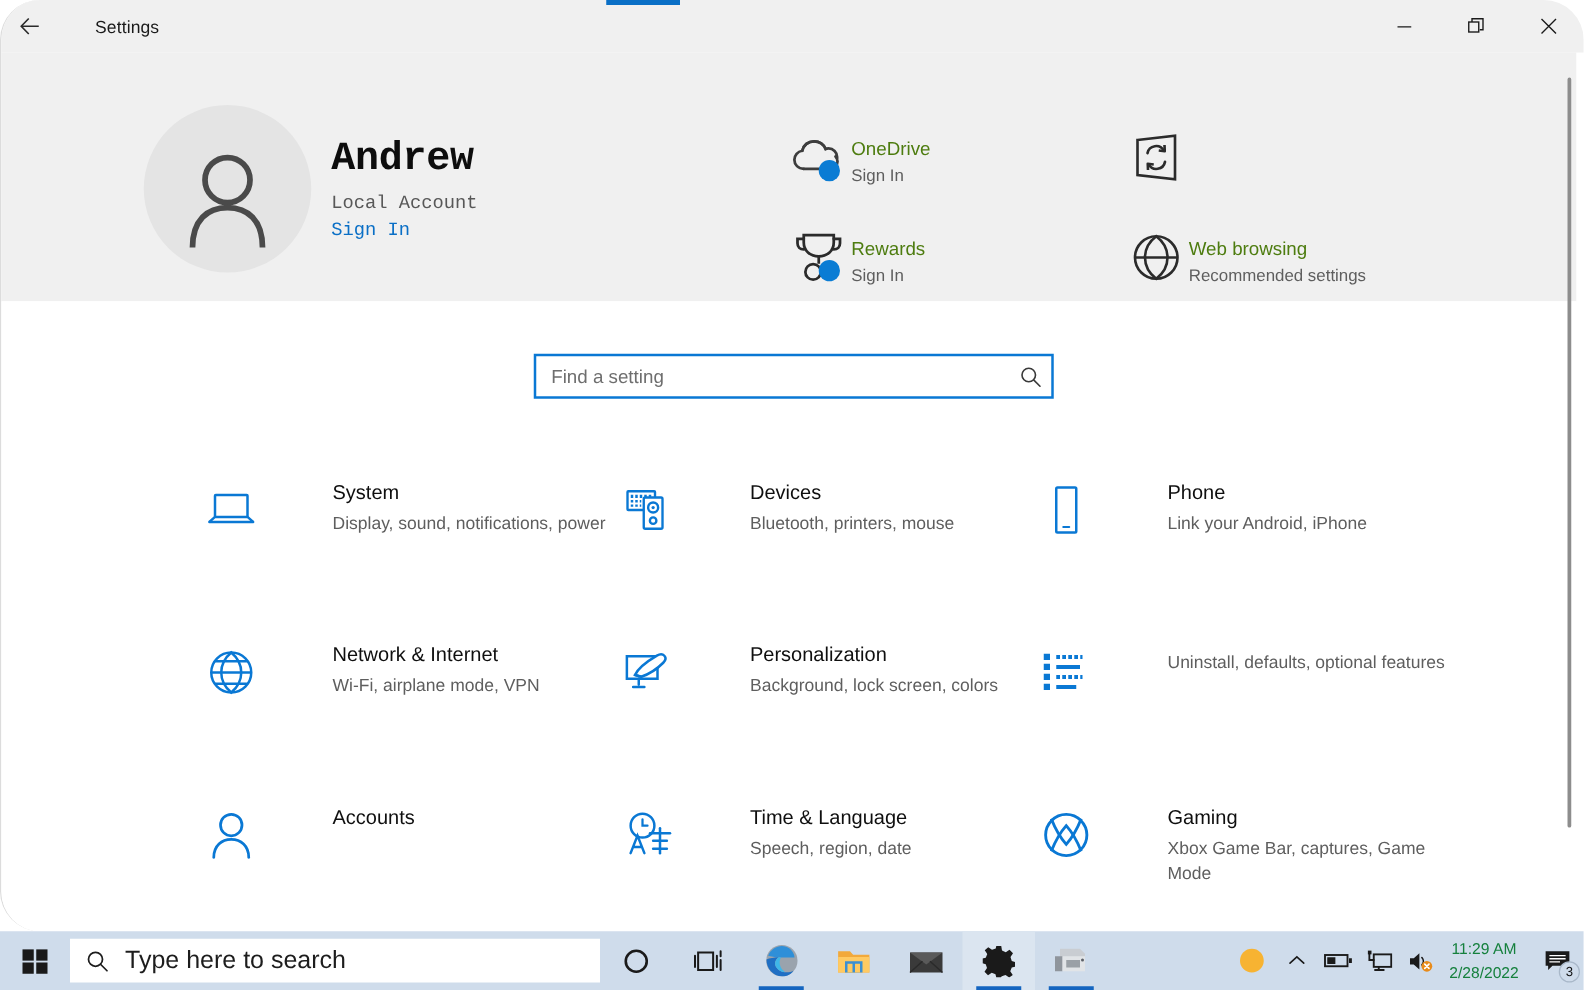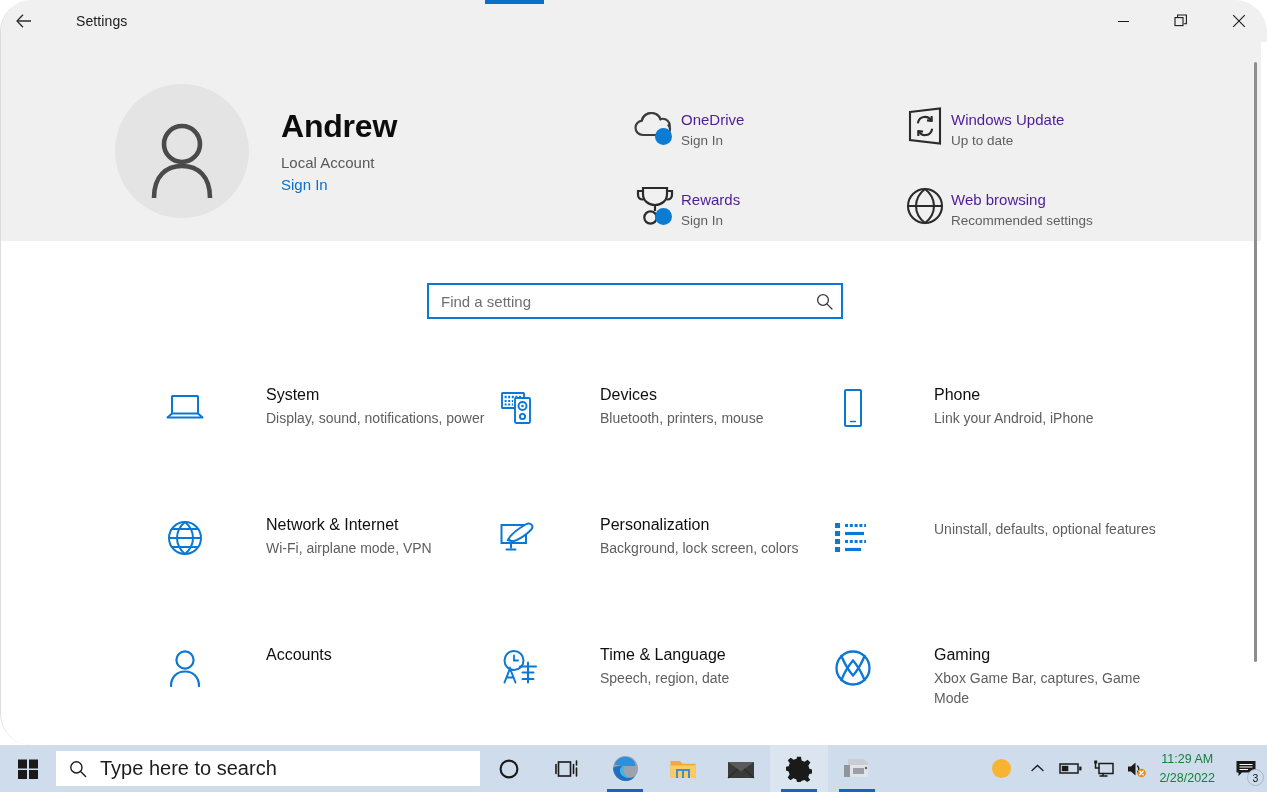--- a/index.html
+++ b/index.html
@@ -78,21 +78,21 @@
     position: absolute; left: 114px; top: 42px;
     display: flex; align-items: center;
   }
   .avatar {
     width: 134px; height: 134px; border-radius: 50%;
     background: #e4e4e4;
     display: flex; align-items: flex-end; justify-content: center;
     flex: 0 0 auto;
   }
   .avatar svg { display: block; margin-bottom: 20px; }
-  .acct-text { margin-left: 32px; }
+  .acct-text { margin-left: 16px; font-family: Liberation Mono, monospace; }
   .acct-name {
     font-size: 32px; font-weight: bold; color: #0d0d0d;
     line-height: 1.1; letter-spacing: -0.2px;
   }
   .acct-type {
     font-size: 15px; color: #585858; margin-top: 10px;
   }
   .acct-link {
     font-size: 15px; color: #0a6fc6; margin-top: 5px;
     cursor: pointer;
@@ -109,21 +109,21 @@
   }
   .qtile { display: flex; align-items: flex-start; }
   .qtile-icon {
     width: 52px; flex: 0 0 52px; height: 48px;
     display: flex; align-items: center; justify-content: center;
     position: relative;
     color: #1a1a1a;
   }
   .qtile-text { padding-top: 9px; }
   .qtile-title {
-    font-size: 15px; color: #4c1d95; line-height: 1.25;
+    font-size: 15px; color: #4d7c0f; line-height: 1.25;
   }
   .qtile-sub {
     font-size: 13.5px; color: #5e5e5e; line-height: 1.35;
     margin-top: 2px; max-width: 150px;
   }
   .badge-dot {
     position: absolute; width: 17px; height: 17px; border-radius: 50%;
     background: #0a7cd4; right: 9px; bottom: 5px;
   }
 
@@ -343,24 +343,20 @@
 
           <div class="qtile">
             <div class="qtile-icon">
               <svg width="40" height="38" viewBox="0 0 40 38" fill="none" stroke="#2b2b2b" stroke-width="2.1">
                 <path d="M5 5 L35 1.5 V36.5 L5 33 Z"></path>
                 <path d="M13 15.5 A7 7 0 0 1 26 13.5" stroke-linecap="round"></path>
                 <path d="M27 22.5 A7 7 0 0 1 14 24.5" stroke-linecap="round"></path>
                 <path d="M26.6 9 L26.8 14 L22 13.4" stroke-linejoin="round"></path>
                 <path d="M13.4 29 L13.2 24 L18 24.6" stroke-linejoin="round"></path>
               </svg>
-            </div>
-            <div class="qtile-text">
-              <div class="qtile-title">Windows Update</div>
-              <div class="qtile-sub">Up to date</div>
             </div>
           </div>
 
           <div class="qtile">
             <div class="qtile-icon">
               <svg width="40" height="42" viewBox="0 0 40 42" fill="none" stroke="#2b2b2b" stroke-width="2.2">
                 <path d="M8 3 H32 V9 C32 15.5 27 20 20 20 C13 20 8 15.5 8 9 Z"></path>
                 <path d="M8 6 H3 V9.5 C3 12.5 5 14.5 8 14.5" stroke-linecap="round"></path>
                 <path d="M32 6 H37 V9.5 C37 12.5 35 14.5 32 14.5" stroke-linecap="round"></path>
                 <path d="M20 20 V26"></path>

